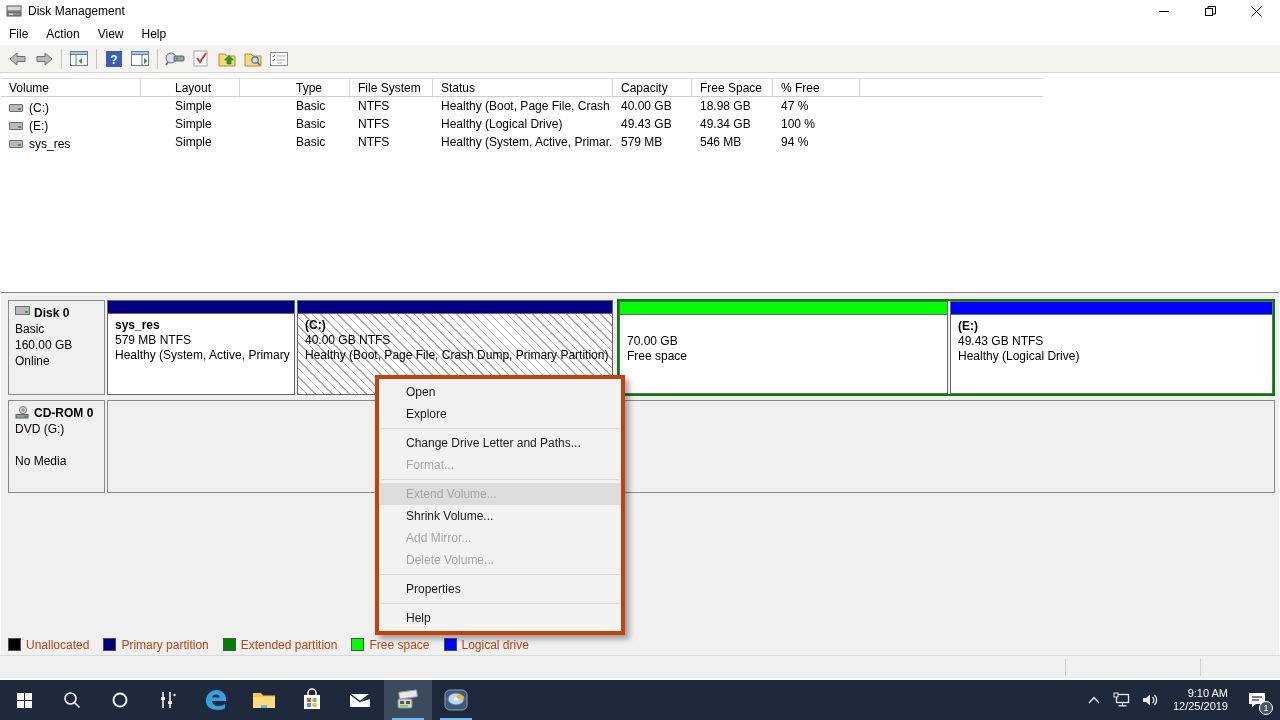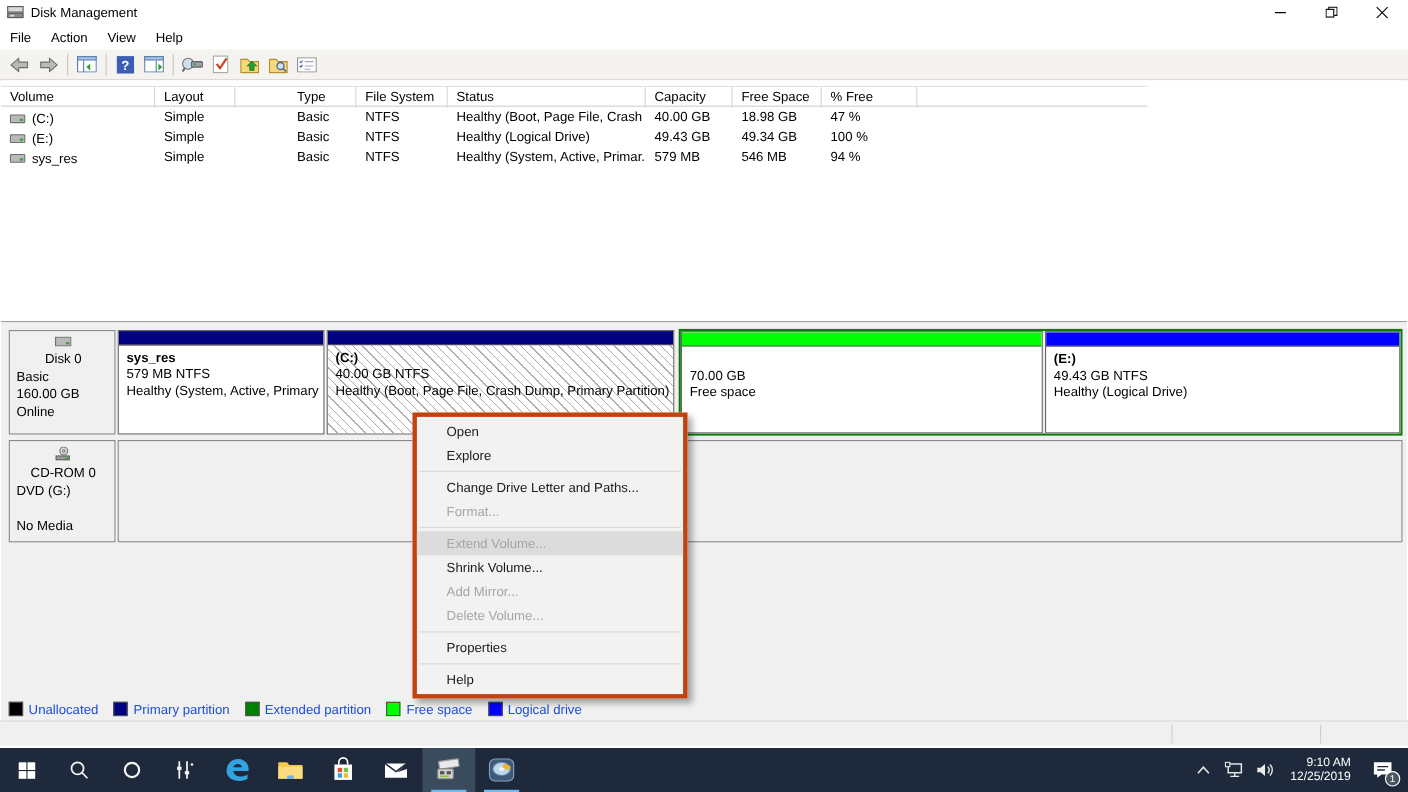--- a/index.html
+++ b/index.html
@@ -22,42 +22,42 @@
   #toolbar { left:0; top:45px; width:1280px; height:28px; background:#f5f3f0; border-bottom:1px solid #d8d4cf; display:flex; align-items:center; padding-left:5px; }
   .tb-btn { width:26px; height:24px; display:flex; align-items:center; justify-content:center; }
   .tb-sep { width:1px; height:20px; background:#c9c5c0; margin:0 4px; }
 
   
   #list-panel { left:1px; top:73px; width:1278px; height:220px; background:#fff; border-bottom:1px solid #828790; }
   #vol-header { position:absolute; left:0; top:5px; width:1042px; height:19px; display:flex; border-top:1px solid #e0e0e0; border-bottom:1px solid #cfcfcf; }
   .hcell { font-size:12px; color:#000; padding:2px 0 0 8px; border-right:1px solid #d6d6d6; height:19px; overflow:hidden; white-space:nowrap; }
   .vol-row { position:absolute; left:0; width:1278px; height:18px; display:flex; }
   .rcell { font-size:12px; color:#000; padding:1px 0 0 8px; overflow:hidden; white-space:nowrap; }
-  .c0{width:140px;} .c1{width:73px;} .c2{width:62px;margin-left:48px;} .c3{width:83px;} .c4{width:180px;} .c5{width:79px;} .c6{width:81px;} .c7{width:87px;} .c8{flex:1; border-right:none;}
+  .c0{width:140px;} .c1{width:73px;margin-left:26px;} .c2{width:62px;margin-left:48px;} .c3{width:83px;} .c4{width:180px;} .c5{width:79px;} .c6{width:81px;} .c7{width:87px;} .c8{flex:1; border-right:none;}
   .vol-ico { display:inline-block; width:14px; height:8px; background:#b9b9b9; border:1px solid #6f6f6f; border-radius:1px; position:relative; margin-right:6px; vertical-align:1px; }
   .vol-ico::after { content:""; position:absolute; right:1px; bottom:1px; width:3px; height:2px; background:#2fa52f; }
   .vcell0 { display:flex; align-items:center; }
 
   
   #graph-panel { left:1px; top:293px; width:1278px; height:362px; background:#f0f0f0; }
   .disk-info { position:absolute; background:#f0f0f0; border:1px solid #8a8a8a; font-size:12px; color:#000; padding:5px 4px 0 6px; }
-  .disk-title { font-weight:normal; display:flex; align-items:center; gap:4px;flex-direction:column; }
+  .disk-title { font-weight:bold; display:flex; gap:4px; }
   .info-line { margin-top:2px; }
 
   .part-box { position:absolute; border:1px solid #666; background:#fff; overflow:hidden; }
   .part-strip { height:13px; border-bottom:1px solid #666; }
   .part-body { padding:4px 2px 0 7px; font-size:12px; color:#000; white-space:nowrap; overflow:hidden; line-height:15px; }
   .part-name { font-weight:bold; }
   .hatched { background:repeating-linear-gradient(45deg, rgba(105,105,105,.55) 0 1px, rgba(255,255,255,0) 1px 6px), #fff; }
   #extended-wrap { position:absolute; border:2px solid #008000; background:#f0f0f0; }
   #extended-wrap .part-box { border:1px solid #666; }
 
   
   #legend { left:8px; top:637px; display:flex; align-items:center; gap:14px; height:15px; }
-  .leg-item { display:flex; align-items:center; gap:5px; font-size:12px; color:#1d4ed8; }
+  .leg-item { display:flex; align-items:center; gap:5px; font-size:12px; color:#c2410c; }
   .leg-swatch { width:13px; height:13px; border:1px solid #4d4d4d; }
 
   
   #statusbar { left:0; top:655px; width:1280px; height:23px; background:#f0f0f0; border-top:1px solid #d9d9d9; }
   .sb-sep { position:absolute; top:3px; width:1px; height:17px; background:#cfcfcf; }
 
   
   #ctx-menu { left:375px; top:375px; width:250px; background:#f2f2f2; border:4px solid #c2410c; box-shadow:4px 4px 6px rgba(0,0,0,.35); padding:2px 0; z-index:50; }
   .mi { height:22px; line-height:22px; padding-left:27px; font-size:12px; color:#1a1a1a; white-space:nowrap; }
   .mi.disabled { color:#a5a5a5; }

